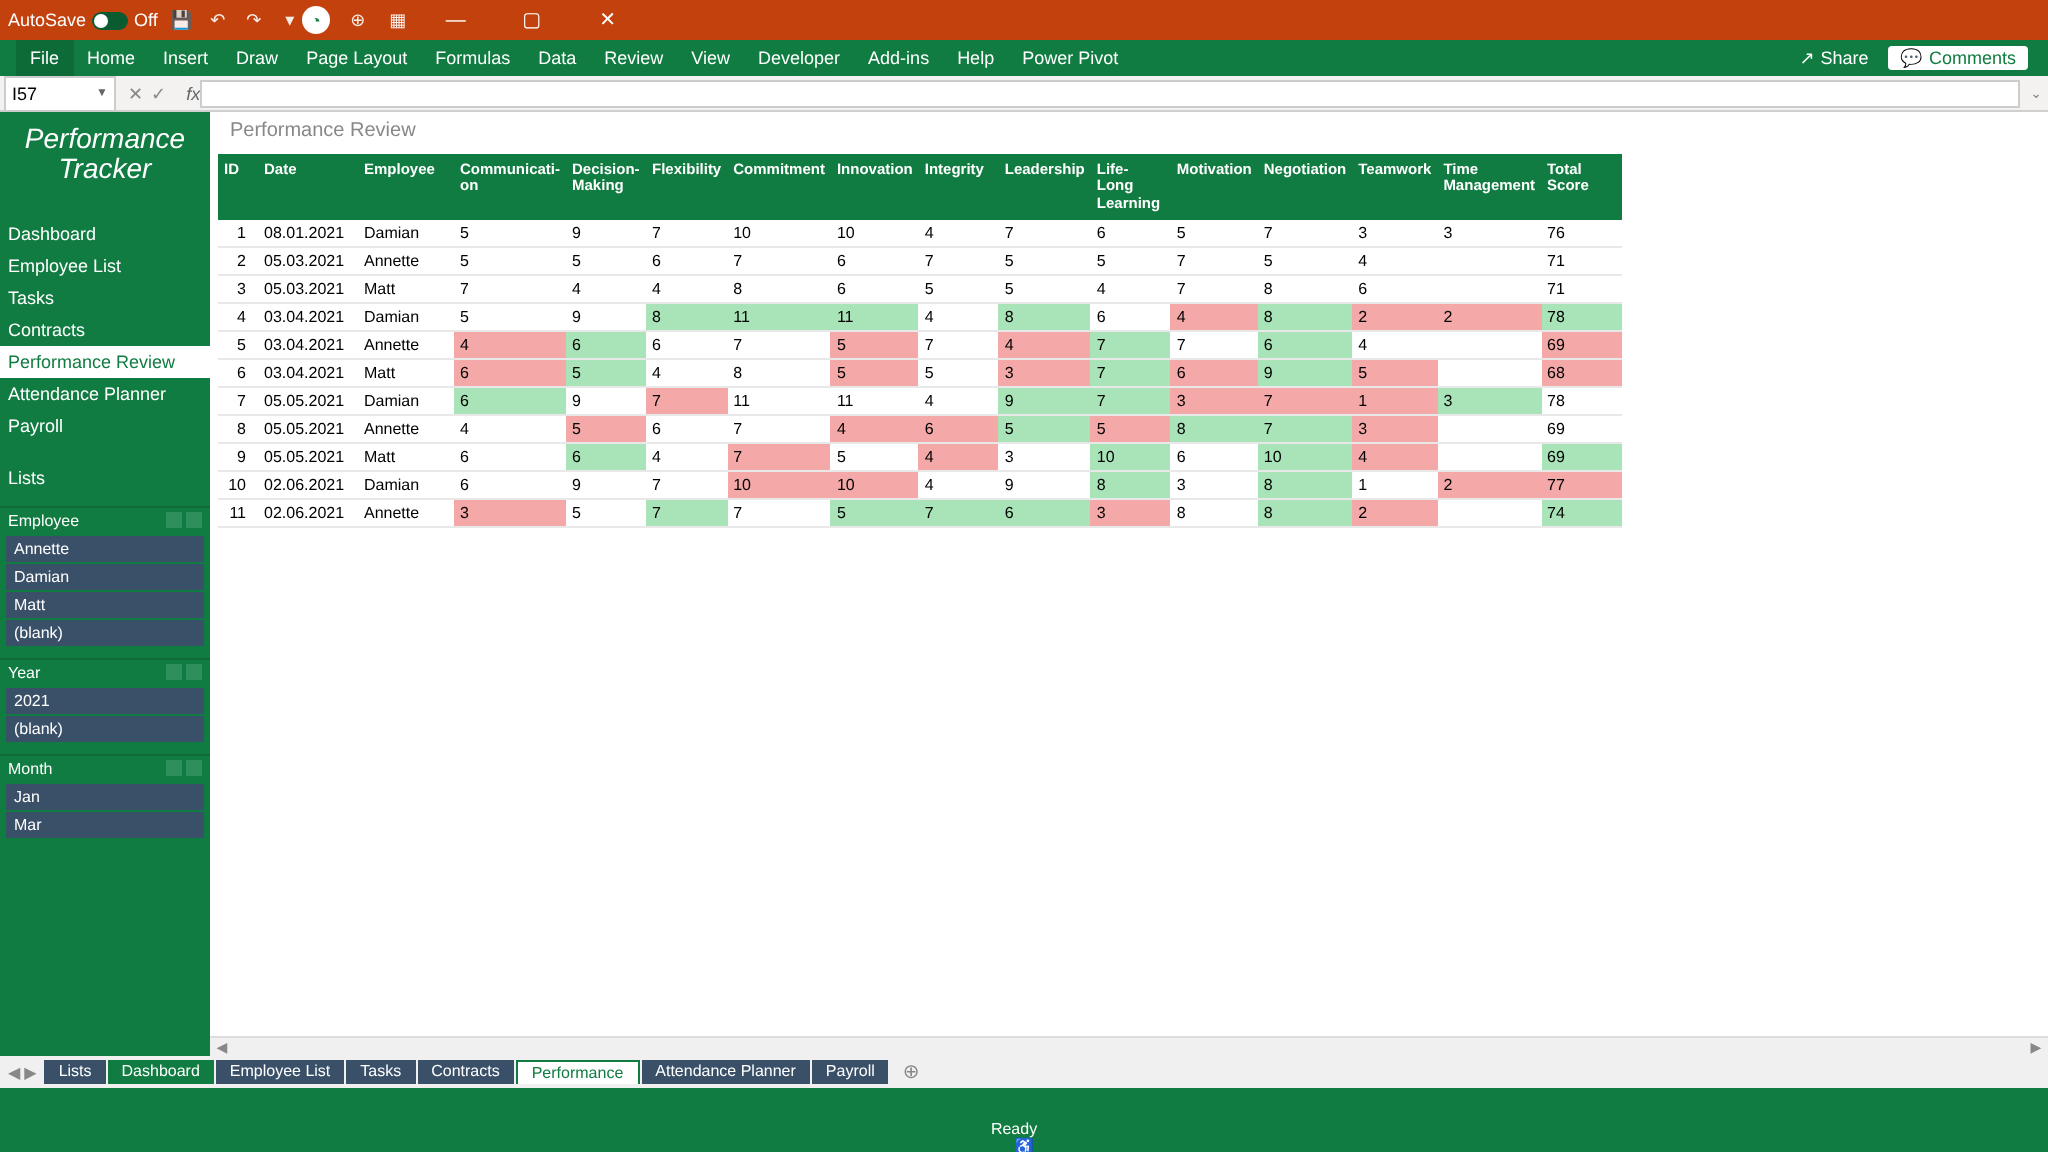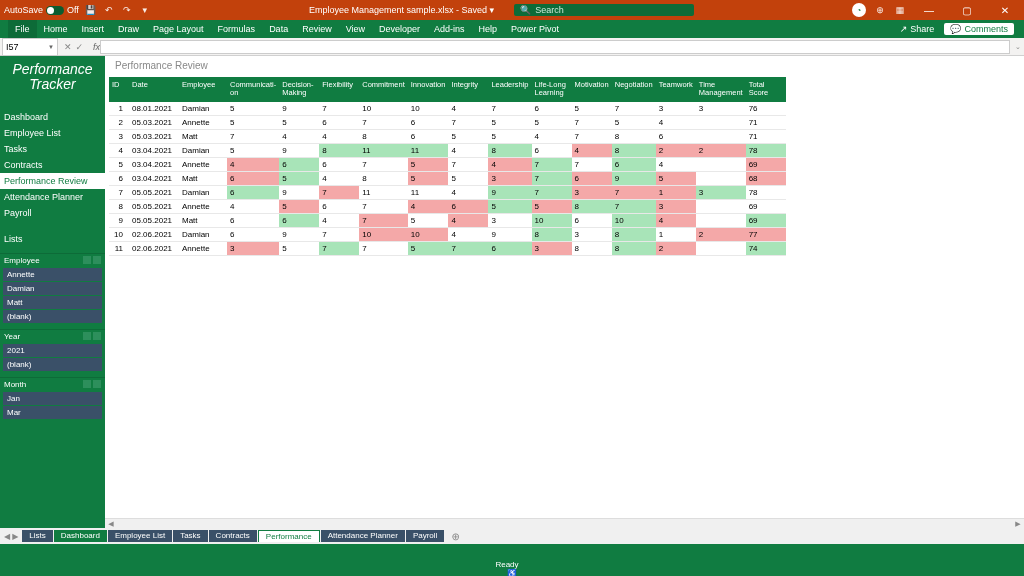--- a/index.html
+++ b/index.html
@@ -54,21 +54,21 @@
   .content { flex:1; background:#fff; display:flex; flex-direction:column; overflow:hidden; }
   .content-header { display:flex; align-items:center; padding:4px 10px 6px; font-size:9px; gap:60px; }
   .page-title { color:#888; font-size:10px; }
   .color-codes { display:flex; align-items:center; gap:4px; margin-left:auto; margin-right:200px; }
   .cc-label { color:#888; }
   .cc-better { background:#a8e4b8; padding:1px 4px; }
   .cc-worse { background:#f4a8a8; padding:1px 4px; }
 
   .grid-wrap { flex:1; overflow:auto; padding:0 0 0 4px; }
   .perf-table { border-collapse:collapse; font-size:8px; }
-  .perf-table th { background:#107c41; color:#fff; font-weight:normal; padding:4px 3px; text-align:left; font-size:7.5px; vertical-align:top; line-height:1.1; }
+  .perf-table th { background:#107c41; color:#fff; font-weight:bold; padding:4px 3px; text-align:left; font-size:7.5px; vertical-align:top; line-height:1.1; }
   .perf-table td { padding:2px 3px; border-bottom:1px solid #e8e8e8; text-align:left; height:14px; }
   .perf-table td.idcol { text-align:right; padding-right:6px; }
   .c-better { background:#a8e4b8; }
   .c-worse { background:#f4a8a8; }
   .th-id { width:20px; } .th-date { width:50px; } .th-emp { width:48px; }
   .th-score { width:40px; } .th-total { width:40px; }
 
   .scrollbar-h { height:10px; background:#f0f0f0; display:flex; align-items:center; border-top:1px solid #ddd; }
   .scroll-arrow { width:12px; text-align:center; font-size:7px; color:#888; }
   .scroll-track { flex:1; height:8px; position:relative; }
@@ -97,27 +97,20 @@
   <div class="titlebar-left">
     <div class="autosave-toggle">
       <span>AutoSave</span>
       <div class="toggle-switch"></div>
       <span>Off</span>
     </div>
     <span class="qat-icon">💾</span>
     <span class="qat-icon">↶</span>
     <span class="qat-icon">↷</span>
     <span class="qat-icon">▾</span>
-  </div>
-  <div class="titlebar-center">
-    <span class="doc-title">Employee Management sample.xlsx - Saved ▾</span>
-    <div class="search-box">
-      <span>🔍</span>
-      <input placeholder="Search" style="">
-    </div>
   </div>
   <div class="titlebar-right">
     <div class="avatar-circle">◔</div>
     <span class="qat-icon">⊕</span>
     <span class="qat-icon">▦</span>
     <div class="win-btn">—</div>
     <div class="win-btn">▢</div>
     <div class="win-btn close">✕</div>
   </div>
 </div>

